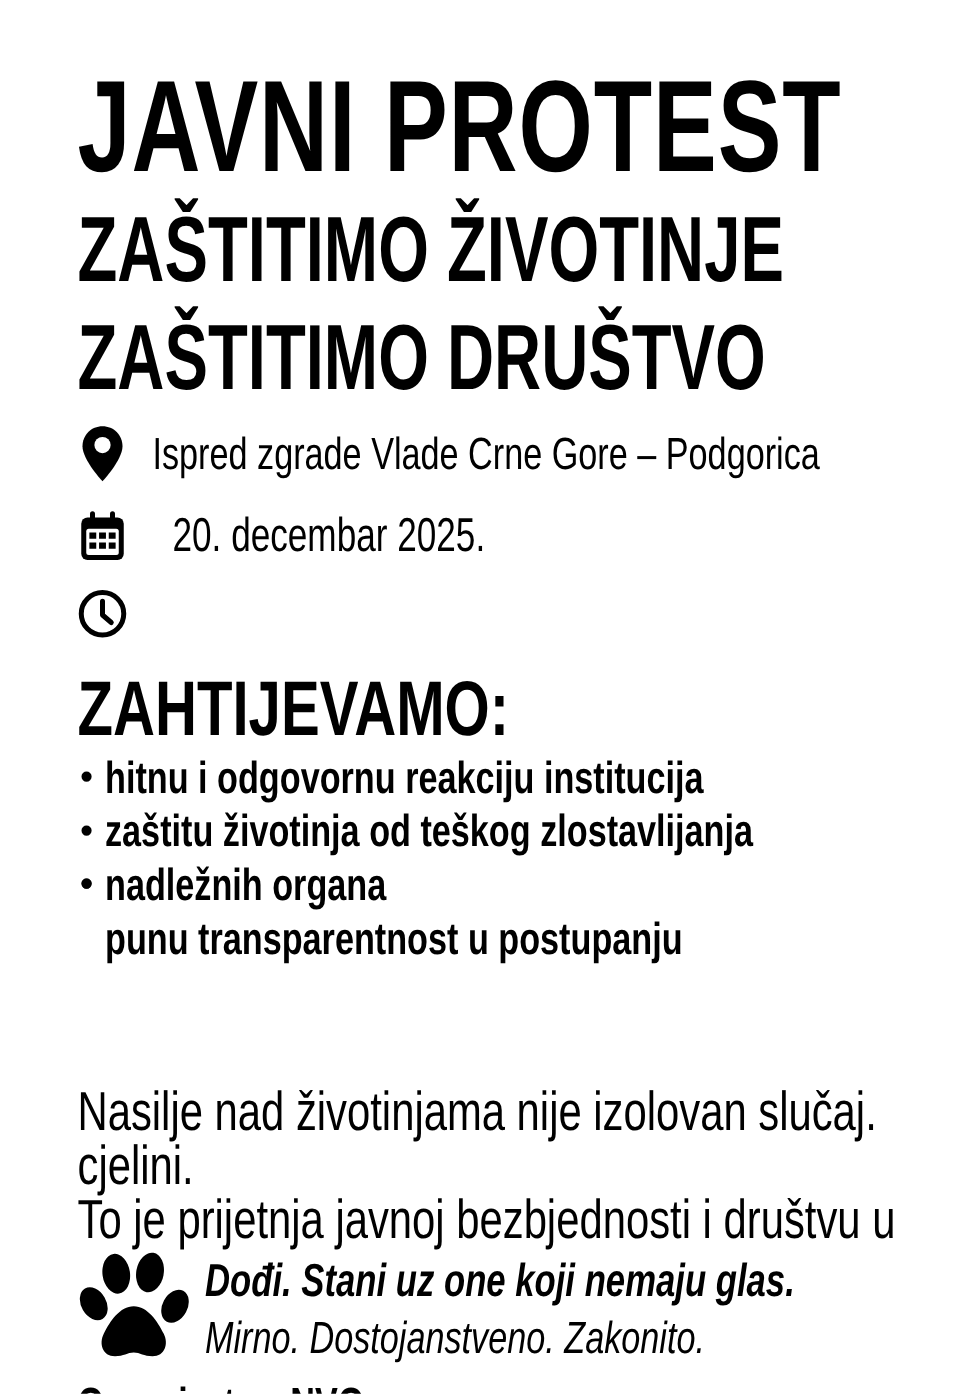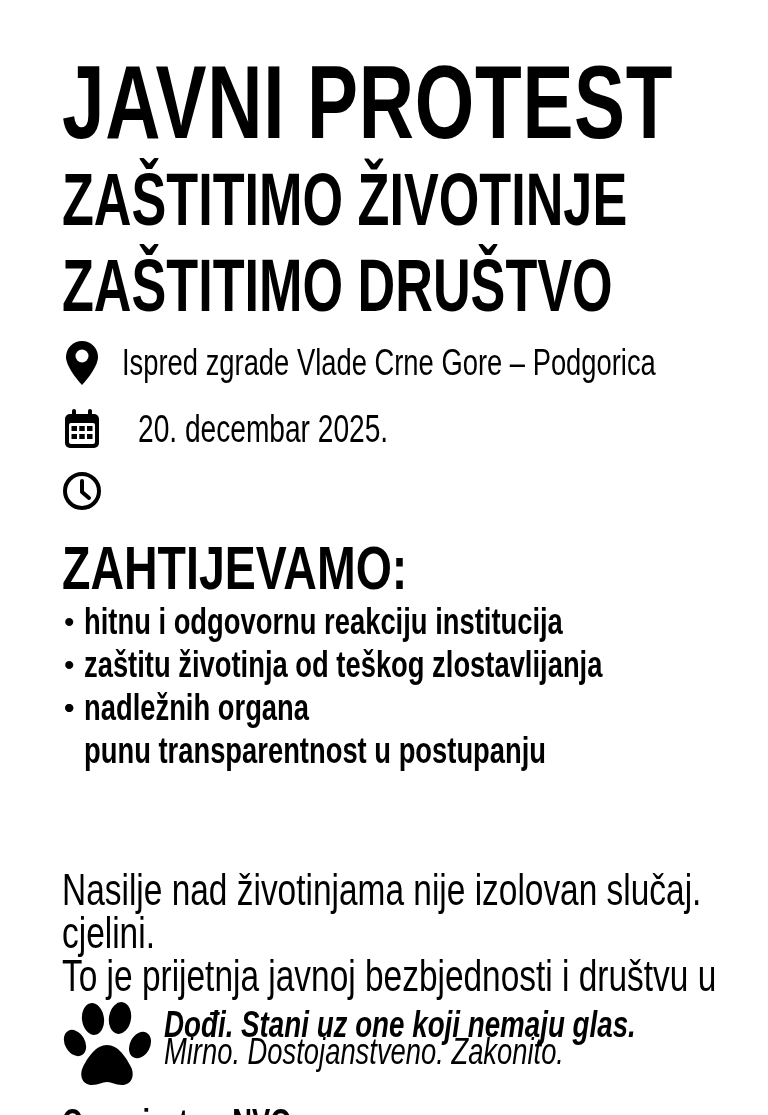--- a/index.html
+++ b/index.html
@@ -143,21 +143,21 @@
       left: 102px;
       top: 6px;
       font-weight: bold;
       font-size: 37px;
       line-height: 44px;
     }
     .cta .cta-title .cond { transform: scaleX(0.75); }
     .cta .cta-sub {
       position: absolute;
       left: 102px;
-      top: 33px;
+      top: 51px;
       font-size: 36px;
       line-height: 44px;
     }
     .cta .cta-sub .cond { transform: scaleX(0.76); }
 
     
     .clipped-line {
       position: absolute;
       left: 62px;
       top: 1101px;

